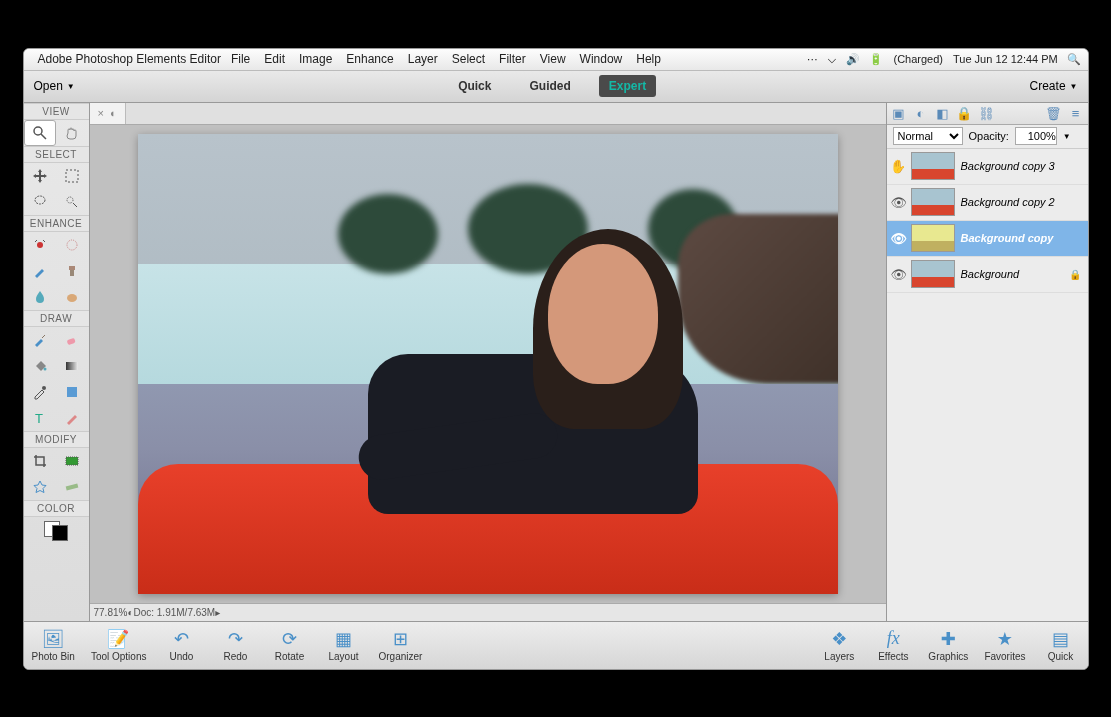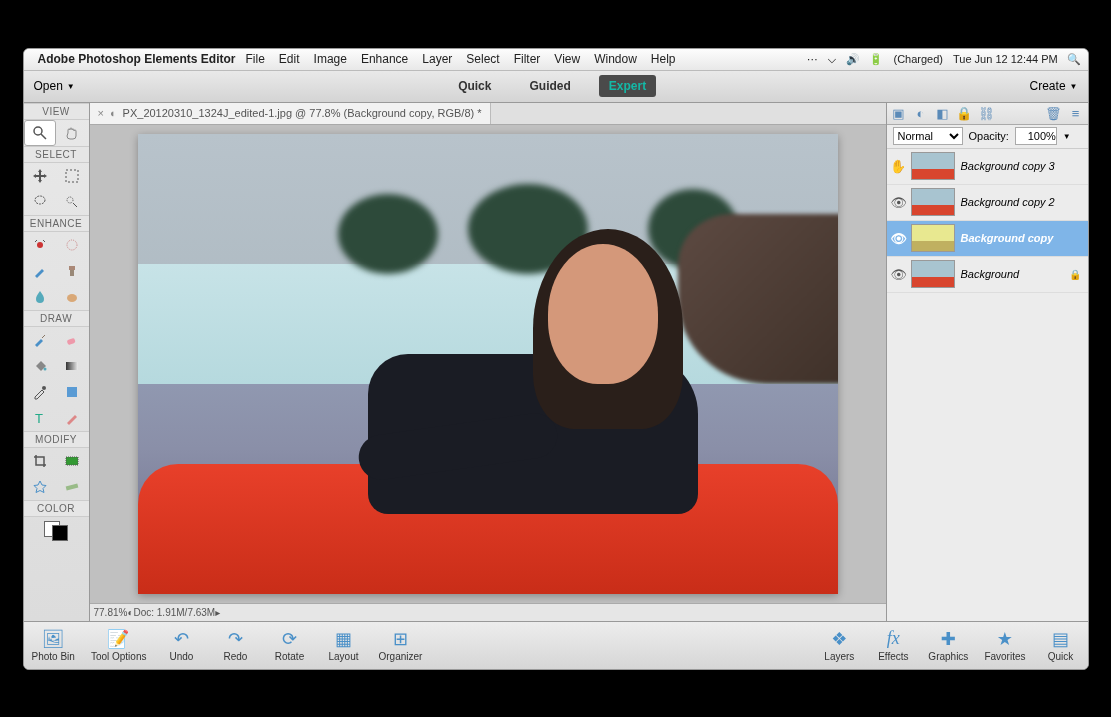--- a/index.html
+++ b/index.html
@@ -1,20 +1,20 @@
 <!DOCTYPE html>
 <html><head>
 <meta charset="utf-8">
 <style>
 * { box-sizing: border-box; margin: 0; padding: 0; font-family: "Lucida Grande", Arial, sans-serif; }
 body { background: #000; display: flex; justify-content: center; align-items: center; height: 717px; width: 1111px; overflow: hidden; }
 .window { background: #f0f0f0; width: 1066px; height: 622px; border-radius: 6px; box-shadow: 0 8px 30px rgba(0,0,0,0.5); display: flex; flex-direction: column; overflow: hidden; border: 1px solid #999; }
 .menubar { height: 22px; background: linear-gradient(#fdfdfd,#e8e8e8); display: flex; align-items: center; font-size: 12px; color: #222; border-bottom: 1px solid #bbb; padding: 0 6px; }
 .menubar .apple { font-size: 14px; margin-right: 8px; }
-.menubar .appname { font-weight: bold; margin-right: 10px; }
+.menubar .appname { font-weight: normal; margin-right: 10px; }
 .menubar .mitem { margin-right: 14px; cursor: default; }
 .menubar .right { margin-left: auto; display: flex; align-items: center; gap: 10px; font-size: 11px; }
 .topbar { height: 32px; background: linear-gradient(#e9e9e9,#d4d4d4); display: flex; align-items: center; border-bottom: 1px solid #999; padding: 0 10px; font-size: 12px; }
 .topbar .open { display: flex; align-items: center; gap: 4px; font-weight: 500; }
 .modes { margin: 0 auto; display: flex; gap: 18px; align-items: flex-start; }
 .modes .mode { padding: 4px 10px; border-radius: 3px; color: #333; font-weight:600; }
 .modes .mode.active { background: #4a4a4a; color: #14b8a6; }
 .topbar .create { display:flex; align-items:center; gap:4px; font-weight:500; }
 .body { flex: 1; display: flex; min-height: 0; }
 .toolcol { width: 66px; background: linear-gradient(#e8e8e8,#dcdcdc); border-right: 1px solid #999; display: flex; flex-direction: column; font-size: 10px; color: #666; }
@@ -288,21 +288,20 @@
         <div class="fg"></div>
         <div class="bg"></div>
       </div>
     </div>
 
     <div class="mainarea">
       <div class="doctab">
         <div class="tab">
           <span style="color:#888;">×</span>
           <span style="color:#888;">◐</span>
-          <span>PX_20120310_1324J_edited-1.jpg @ 77.8% (Background copy, RGB/8) *</span>
         </div>
       </div>
       <div class="canvas">
         <div class="img">
           <div class="sky"></div>
           <div class="water"></div>
           <div class="tree t1"></div>
           <div class="tree t2"></div>
           <div class="tree t3"></div>
           <div class="rock"></div>

